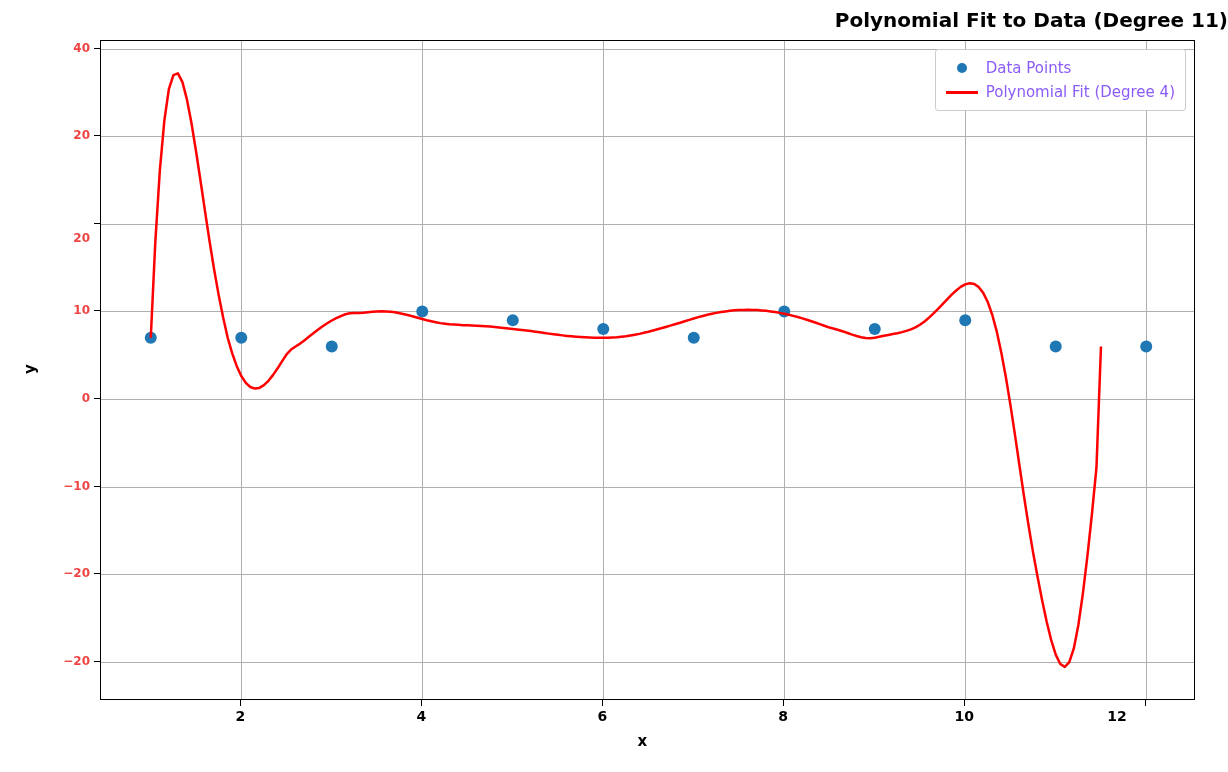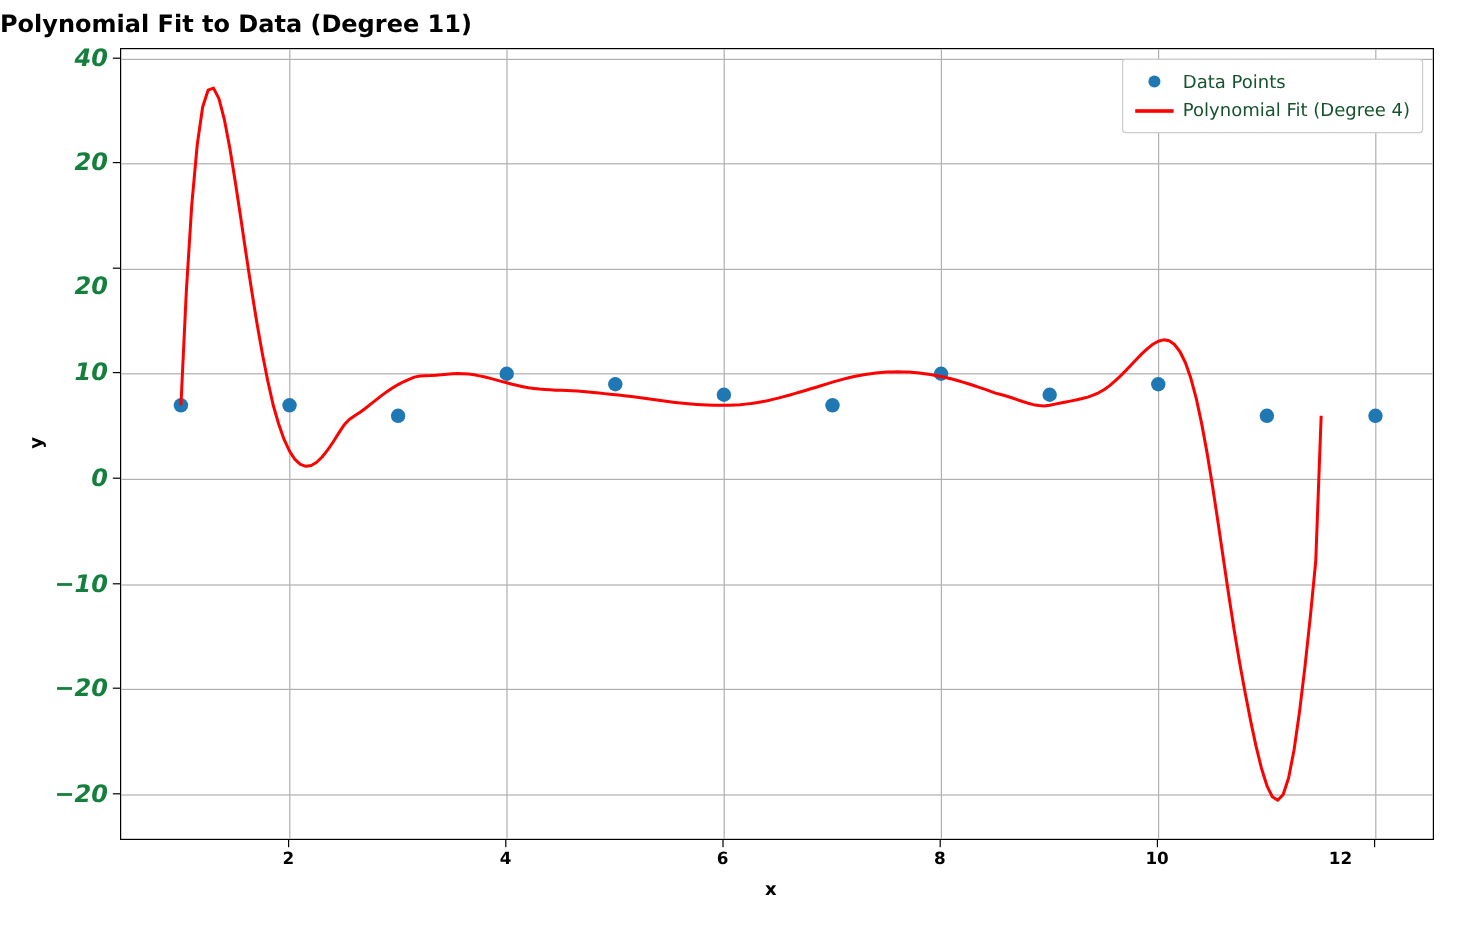--- a/index.html
+++ b/index.html
@@ -13,21 +13,21 @@
   .chart-container {
     position: relative;
     width: 1228px;
     height: 772px;
   }
   .chart-title {
     position: absolute;
     top: 8px;
     left: 0;
     width: 100%;
-    text-align: left;
+    text-align: right;
     font-size: 20px;
     font-weight: 700;
     color: #000;
   }
   .plot-area {
     position: absolute;
     border: 1px solid #000;
     box-sizing: border-box;
     overflow: visible;
     background: #fff;
@@ -47,26 +47,25 @@
   .xtick-label {
     position: absolute;
     font-size: 14px;
     font-weight: 700;
     text-align: center;
     transform: translateX(-50%);
     color: #000;
   }
   .ytick-label {
     position: absolute;
-    font-size: 20px;
+    font-size: 12px;
     font-weight: 700;
     text-align: right;
     transform: translateY(-50%);
-    color: #15803d;
-    font-style: italic;
+    color: #ef4444;
   }
   .axis-label-x {
     position: absolute;
     font-size: 15px;
     font-weight: 700;
     text-align: center;
     color: #000;
   }
   .axis-label-y {
     position: absolute;
@@ -83,21 +82,21 @@
     top: 0;
     overflow: visible;
   }
   .legend {
     position: absolute;
     background: #ffffff;
     border: 1px solid #cccccc;
     border-radius: 3px;
     padding: 6px 10px;
     font-size: 15px;
-    color: #14532d;
+    color: #8b5cf6;
   }
   .legend-row {
     display: flex;
     align-items: center;
     height: 24px;
   }
   .legend-swatch {
     width: 32px;
     display: flex;
     align-items: center;

